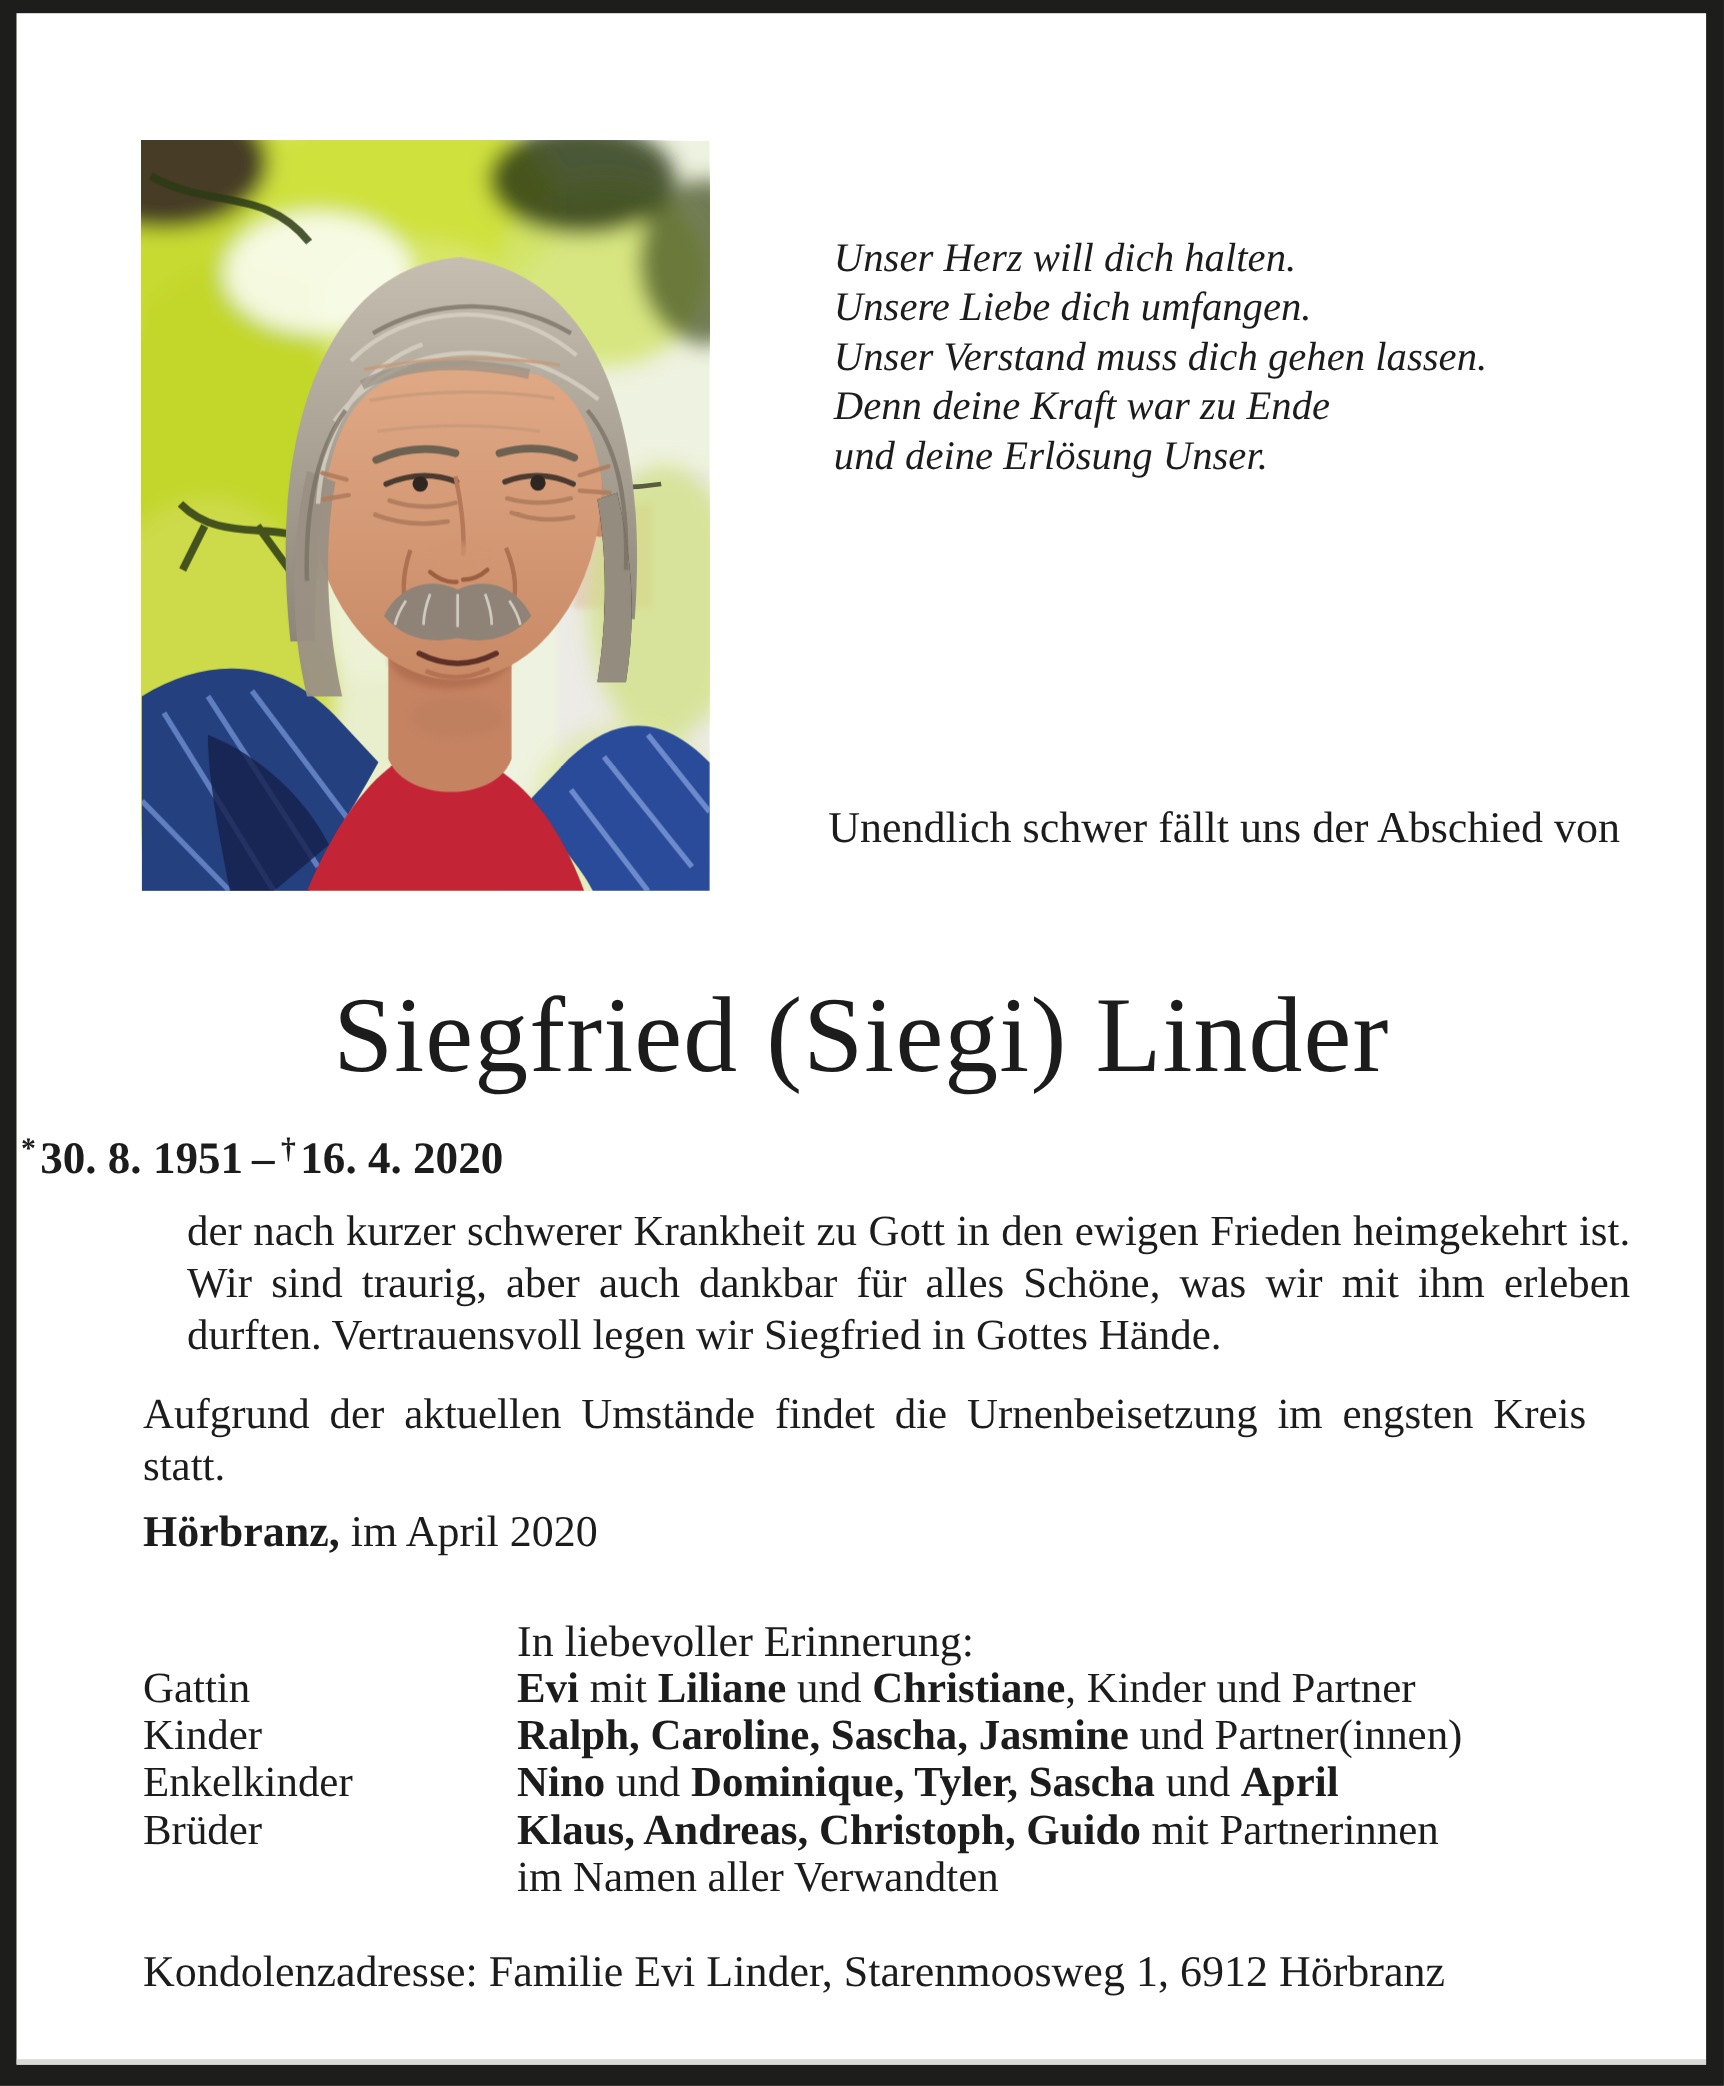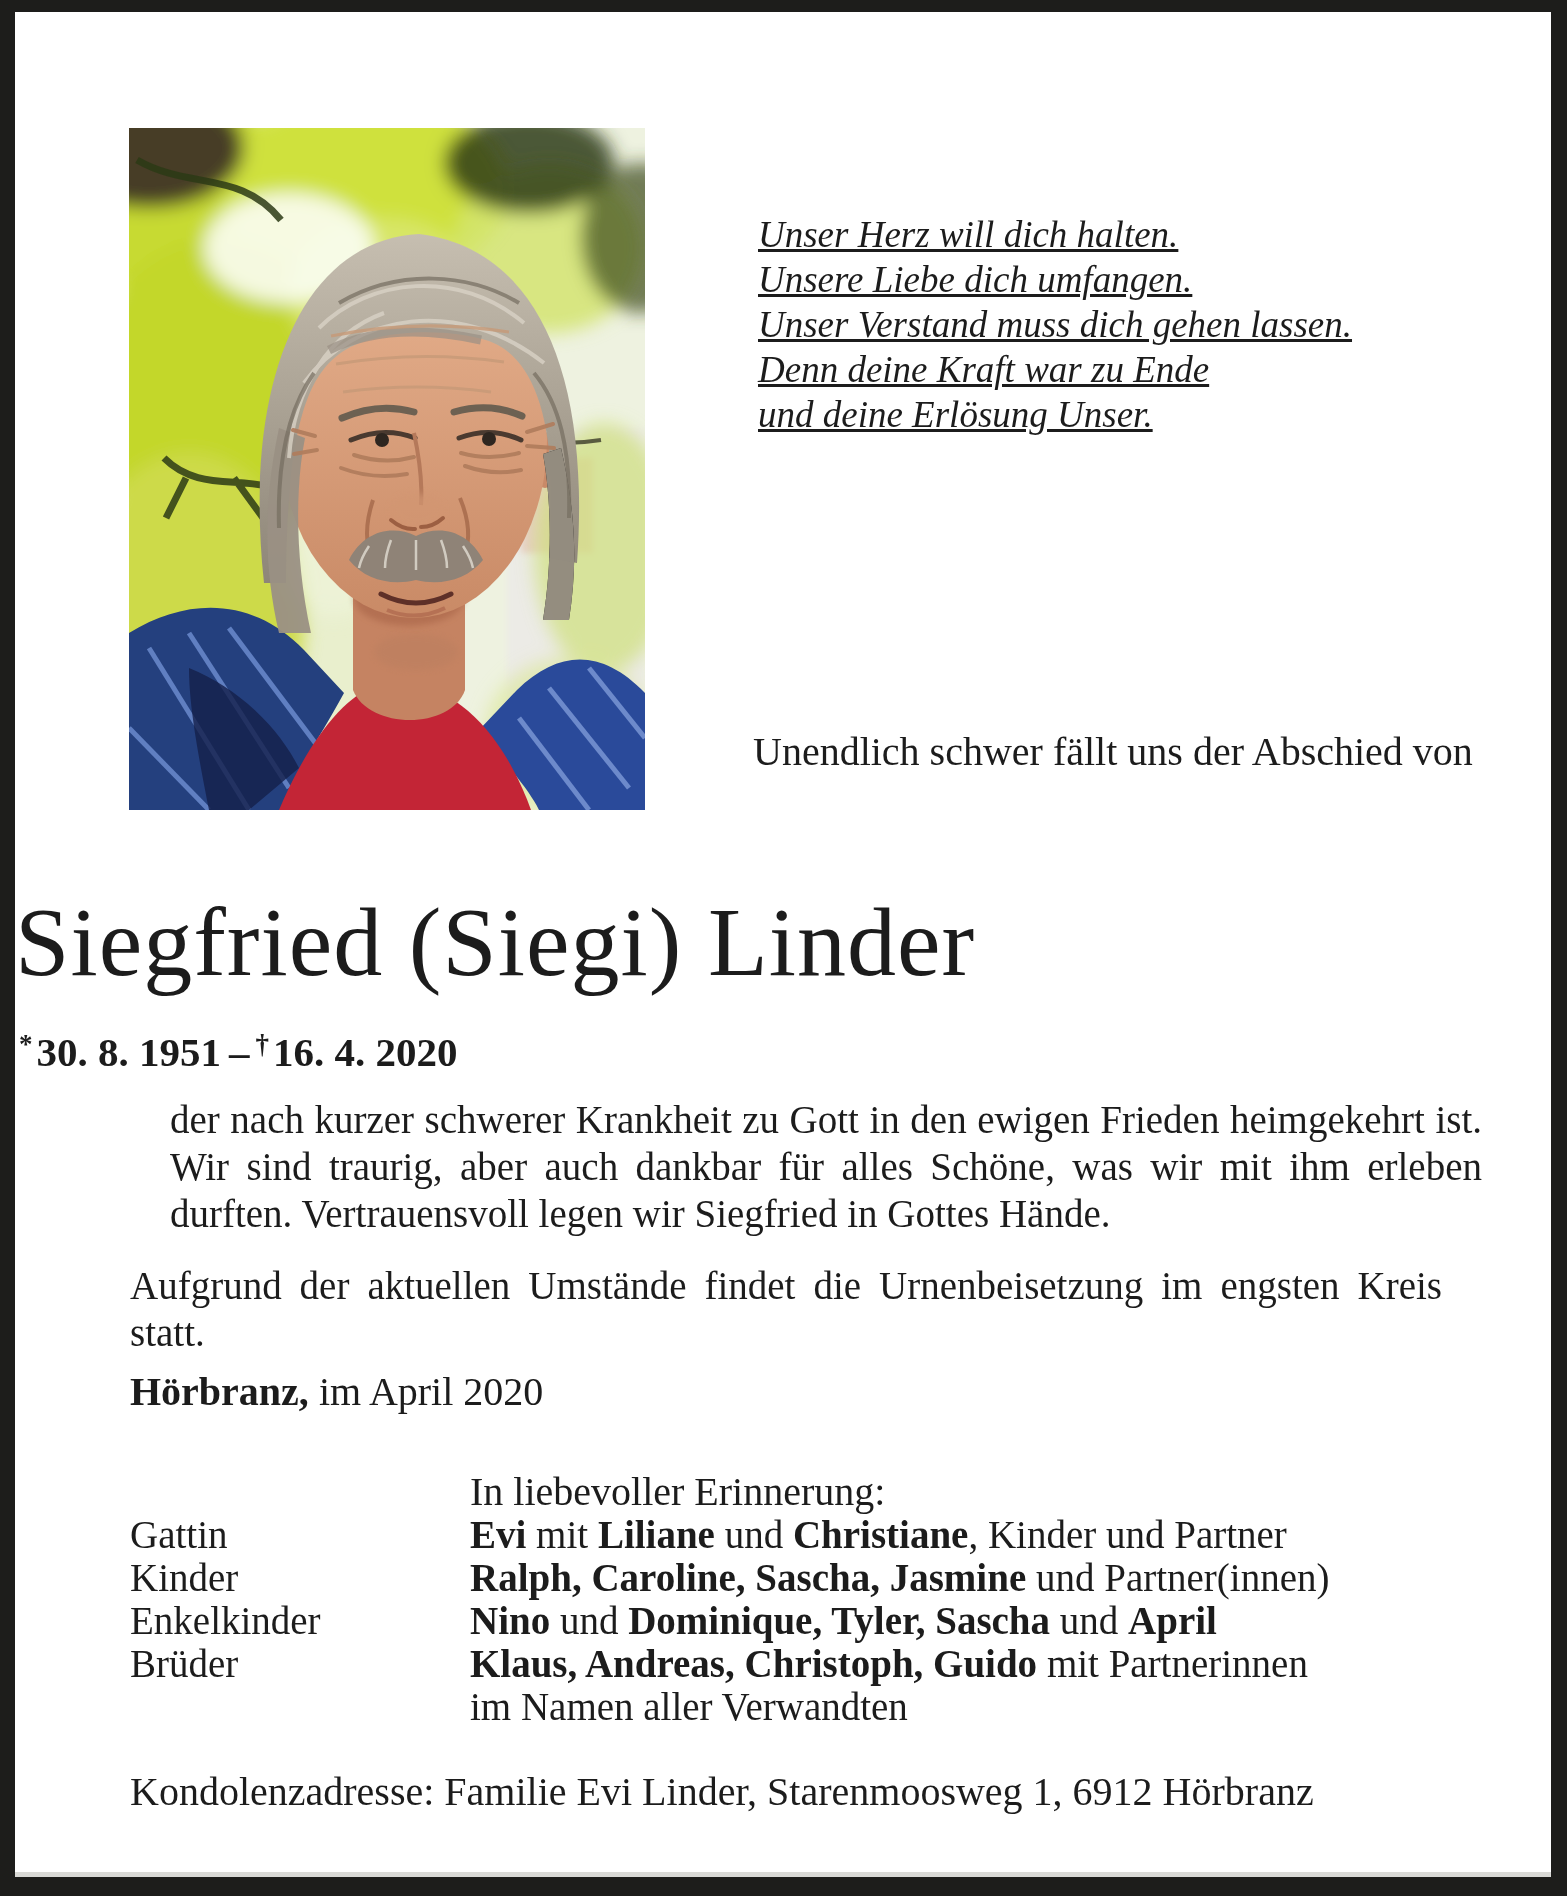--- a/index.html
+++ b/index.html
@@ -9,26 +9,26 @@
     font-family:"Liberation Serif", serif; color:#1c1c1c;
   }
   .frame { position:absolute; left:0; top:0; width:1567px; height:1896px; background:#1d1d1b; }
   .inner { position:absolute; left:15px; top:12px; width:1536px; height:1865px; background:#ffffff; overflow:hidden; }
   .inner::after { content:""; position:absolute; left:0; bottom:0; width:100%; height:5px; background:#d9d9d6; }
 
   .photo { position:absolute; left:114px; top:116px; width:516px; height:682px; }
   .photo svg { width:100%; height:100%; display:block; }
 
   .poem { position:absolute; left:743px; top:200px; width:700px;
-          font-style:italic; font-size:37px; line-height:45px;text-decoration:underline; }
+          font-style:italic; font-size:37px; line-height:45px; }
 
   .intro { position:absolute; left:738px; top:714px; width:796px;
            font-size:40px; line-height:52px; }
 
-  .name { position:absolute; left:0; top:876px; width:1536px; 
+  .name { position:absolute; left:0; top:876px; width:1536px; text-align:center;
           font-size:98px; line-height:1.12; letter-spacing:1px; }
 
   .dates { position:absolute; left:0; top:1016px; width:1536px; text-align:left;
            font-weight:bold; font-size:41px; }
   .dates .sym { font-size:27px; position:relative; top:-13px; padding:0 4px; }
   .dates .sep { padding:0 2px 0 8px; }
 
   .para { position:absolute; left:115px; width:1312px; font-size:39px; line-height:47px; text-align:justify; }
   .p1 { top:1084px;margin-left:40px; }
   .p2 { top:1250px; }

